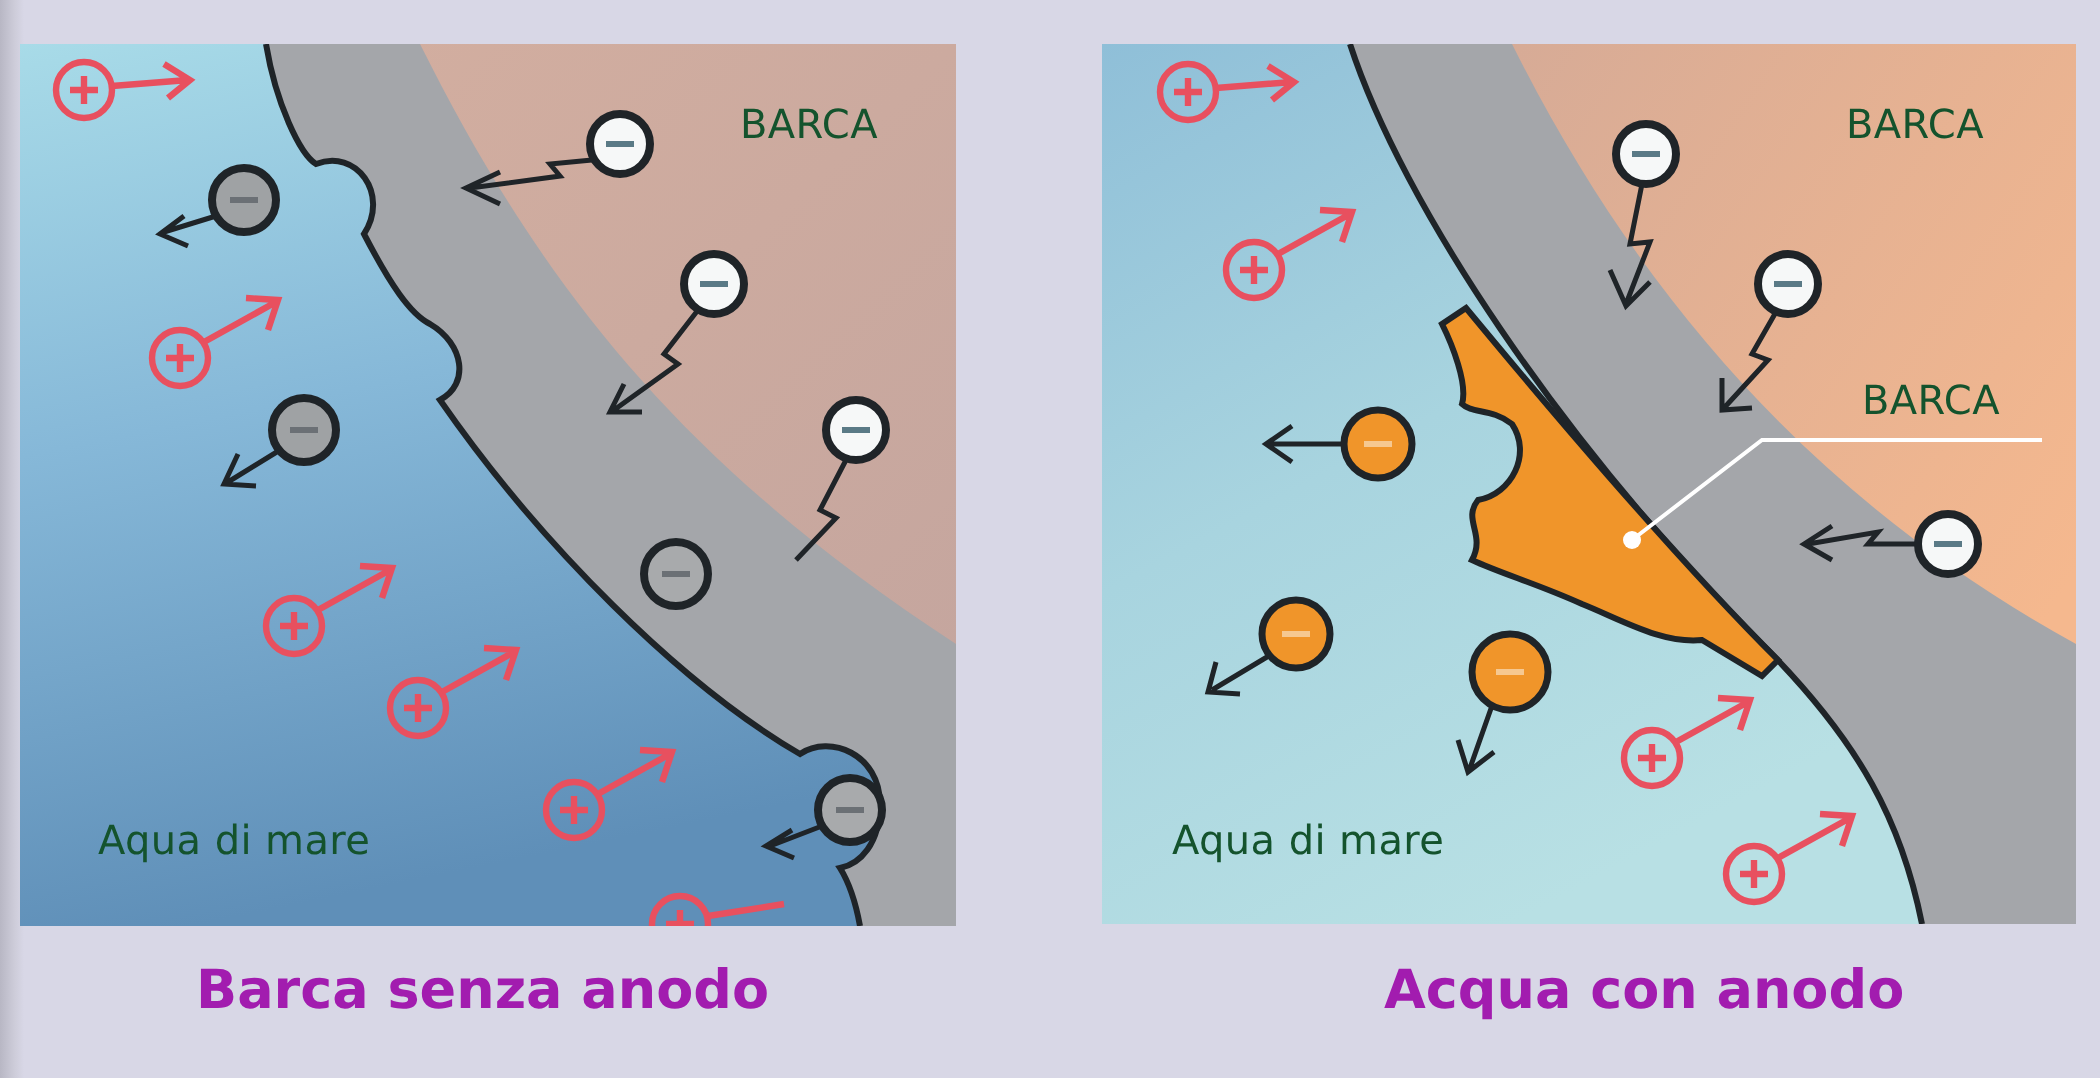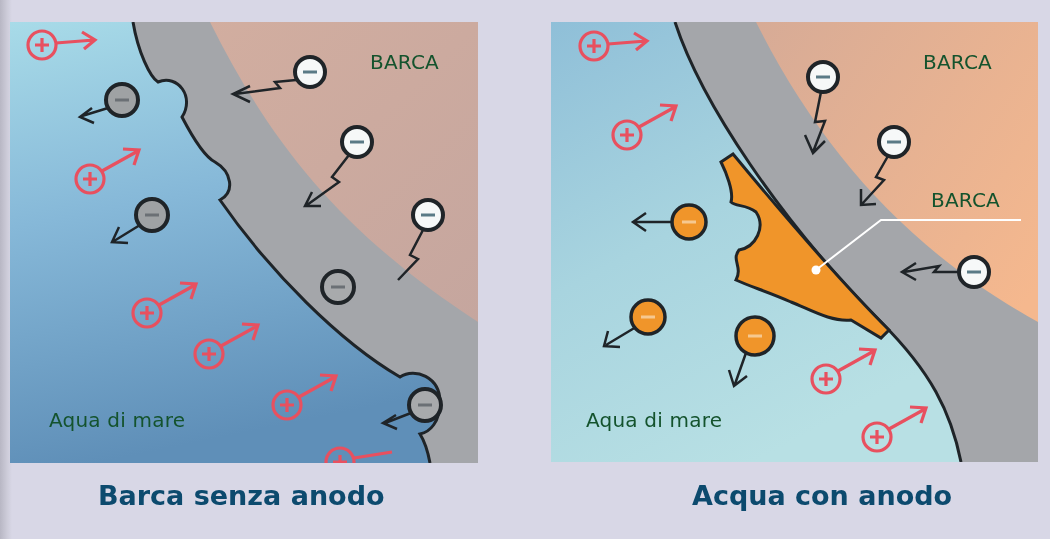--- a/index.html
+++ b/index.html
@@ -14,21 +14,21 @@
   }
   .panel { position: absolute; overflow: hidden; }
   .panel svg { position: absolute; left: 0; top: 0; display: block; }
   .panel-left { left: 10px; top: 22px; width: 468px; height: 441px; }
   .panel-right { left: 551px; top: 22px; width: 487px; height: 440px; }
   .label {
     position: absolute; color: #14532d; font-size: 20px; white-space: nowrap;
     font-family: "DejaVu Sans", sans-serif; letter-spacing: 0.2px;
   }
   .caption {
-    position: absolute; color: #0c4a6e; font-weight: bold; font-size: 27px;
+    position: absolute; color: #a21caf; font-weight: bold; font-size: 27px;
     white-space: nowrap; font-family: "DejaVu Sans", sans-serif;
   }
   .caption-left { left: 98px; top: 480px; }
   .caption-right { left: 692px; top: 480px; }
 </style>
 </head>
 <body>
 
 <div class="edge-shade"></div>
 

